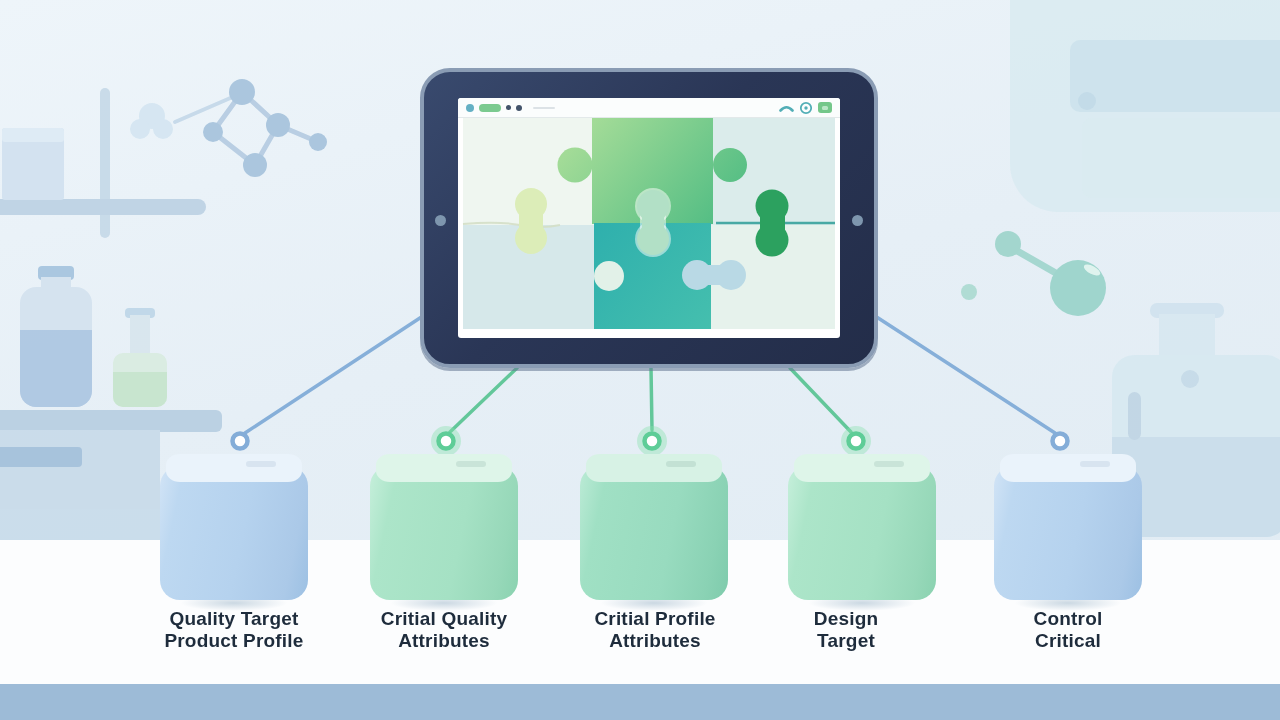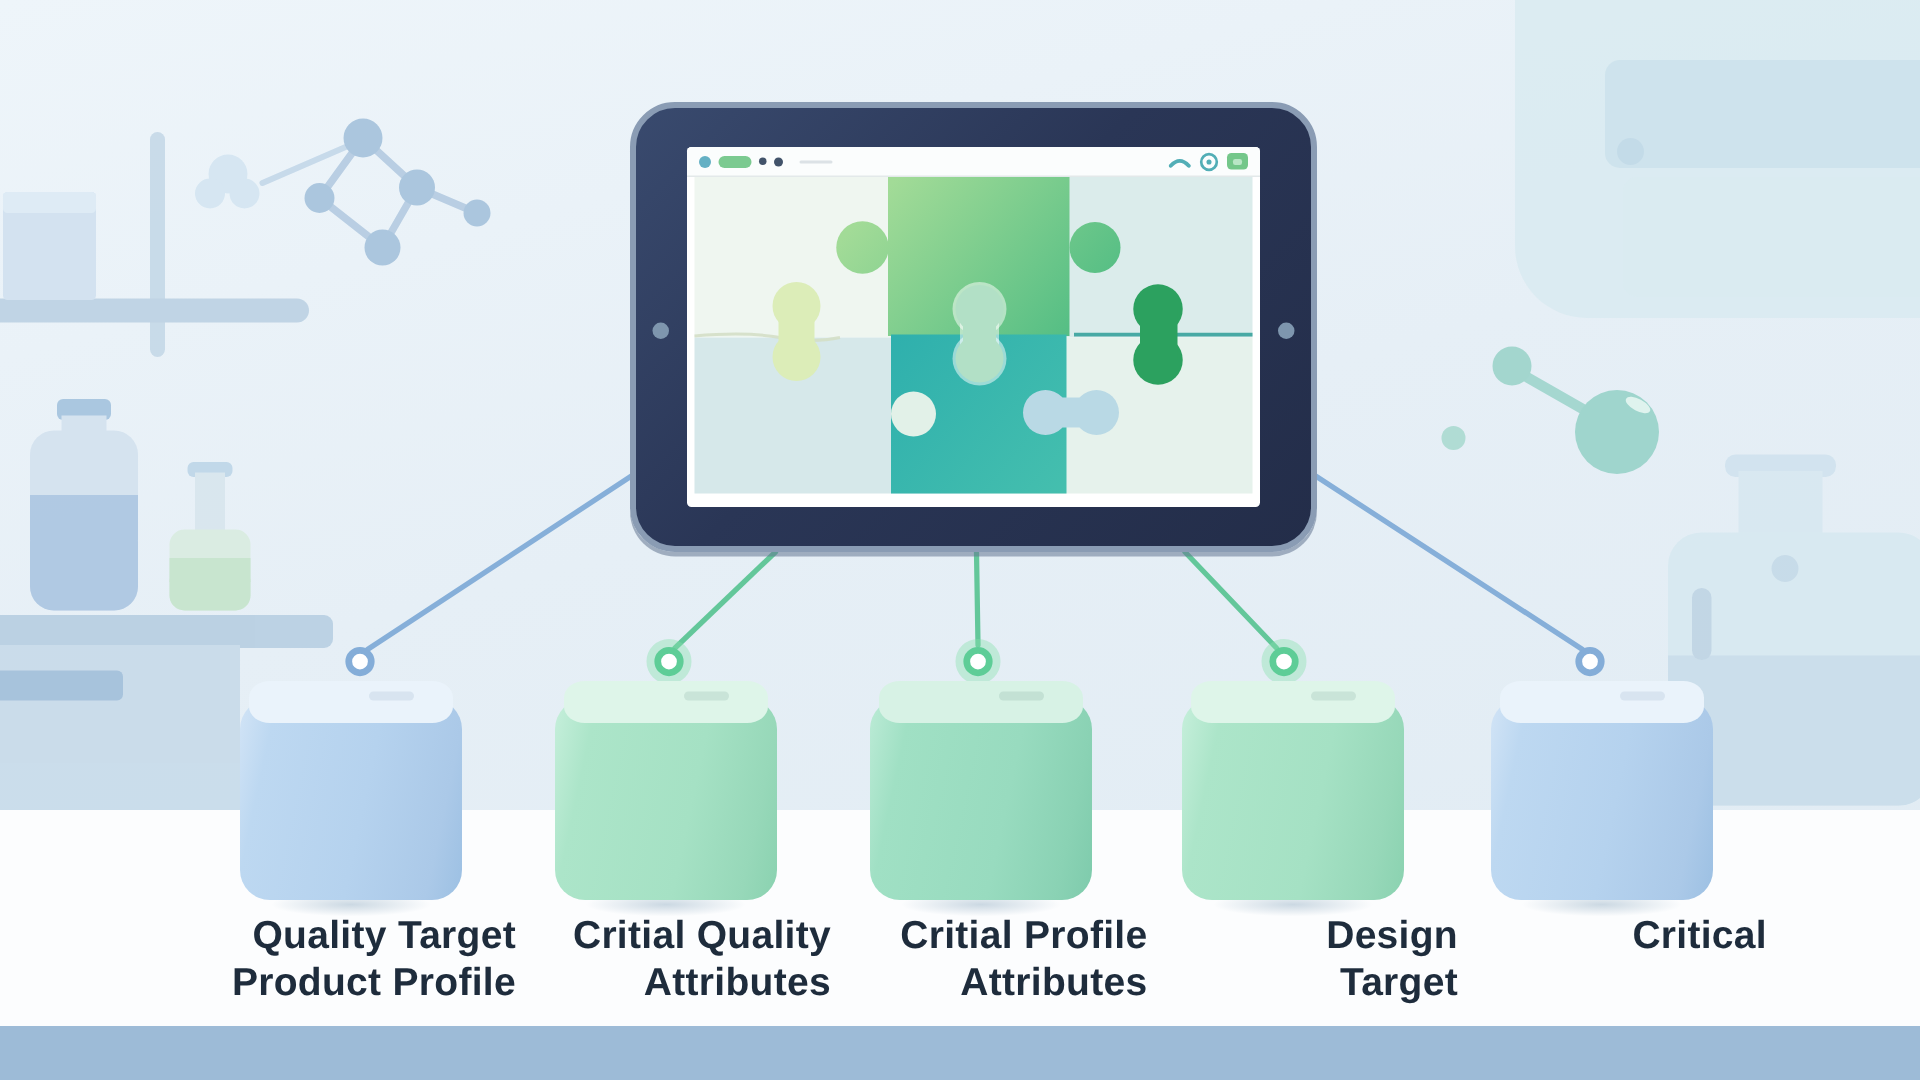--- a/index.html
+++ b/index.html
@@ -49,23 +49,23 @@
   .b-blue .top{background:#eaf3fb;}
   .b-blue .front{background:linear-gradient(102deg,#d2e4f6 0%,#bdd8f1 14%,#b5d2ee 55%,#abc9e8 86%,#9cc0e3 100%);}
   .b-blue .slot{background:rgba(60,100,150,.10);}
   .b-green .top{background:#def5e9;}
   .b-green .front{background:linear-gradient(102deg,#c6efdb 0%,#ace5c9 16%,#a5e1c4 60%,#97d8b9 86%,#8ad2b0 100%);}
   .b-green2 .top{background:#d7f2e5;}
   .b-green2 .front{background:linear-gradient(102deg,#bcebd6 0%,#a0e0c4 16%,#98dbbf 60%,#8ad2b4 86%,#7ecbac 100%);}
   #block-1{left:160px;} #block-2{left:370px;} #block-3{left:580px;} #block-4{left:788px;} #block-5{left:994px;}
 
   
-  .label{position:absolute;top:608px;width:220px;text-align:right;
-    font-weight:700;font-size:26px;line-height:1.18;color:#1e2c3c;letter-spacing:.2px;}
-  #label-1{left:124px;} #label-2{left:334px;} #label-3{left:545px;} #label-4{left:752px;} #label-5{left:958px;}
+  .label{position:absolute;top:608px;width:220px;text-align:center;
+    font-weight:700;font-size:19px;line-height:1.18;color:#1e2c3c;letter-spacing:.2px;}
+  #label-1{left:124px;} #label-2{left:334px;} #label-3{left:545px;} #label-4{left:736px;} #label-5{left:958px;}
 </style>
 </head>
 <body>
 
 <div id="stage">
 
   <svg id="bg" width="1280" height="720" viewBox="0 0 1280 720">
 
     <g opacity="0.85">
       <rect x="100" y="88" width="10" height="150" rx="5" fill="#c3d7e7"></rect>
@@ -278,16 +278,17 @@
   </div>
   <div id="label-3" class="label">
     <div>Critial Profile</div>
       <div>Attributes</div>
   </div>
   <div id="label-4" class="label">
     <div>Design</div>
       <div>Target</div>
   </div>
   <div id="label-5" class="label">
+    <div>Control</div>
       <div>Critical</div>
   </div>
 
 </div>
 
 </body></html>

